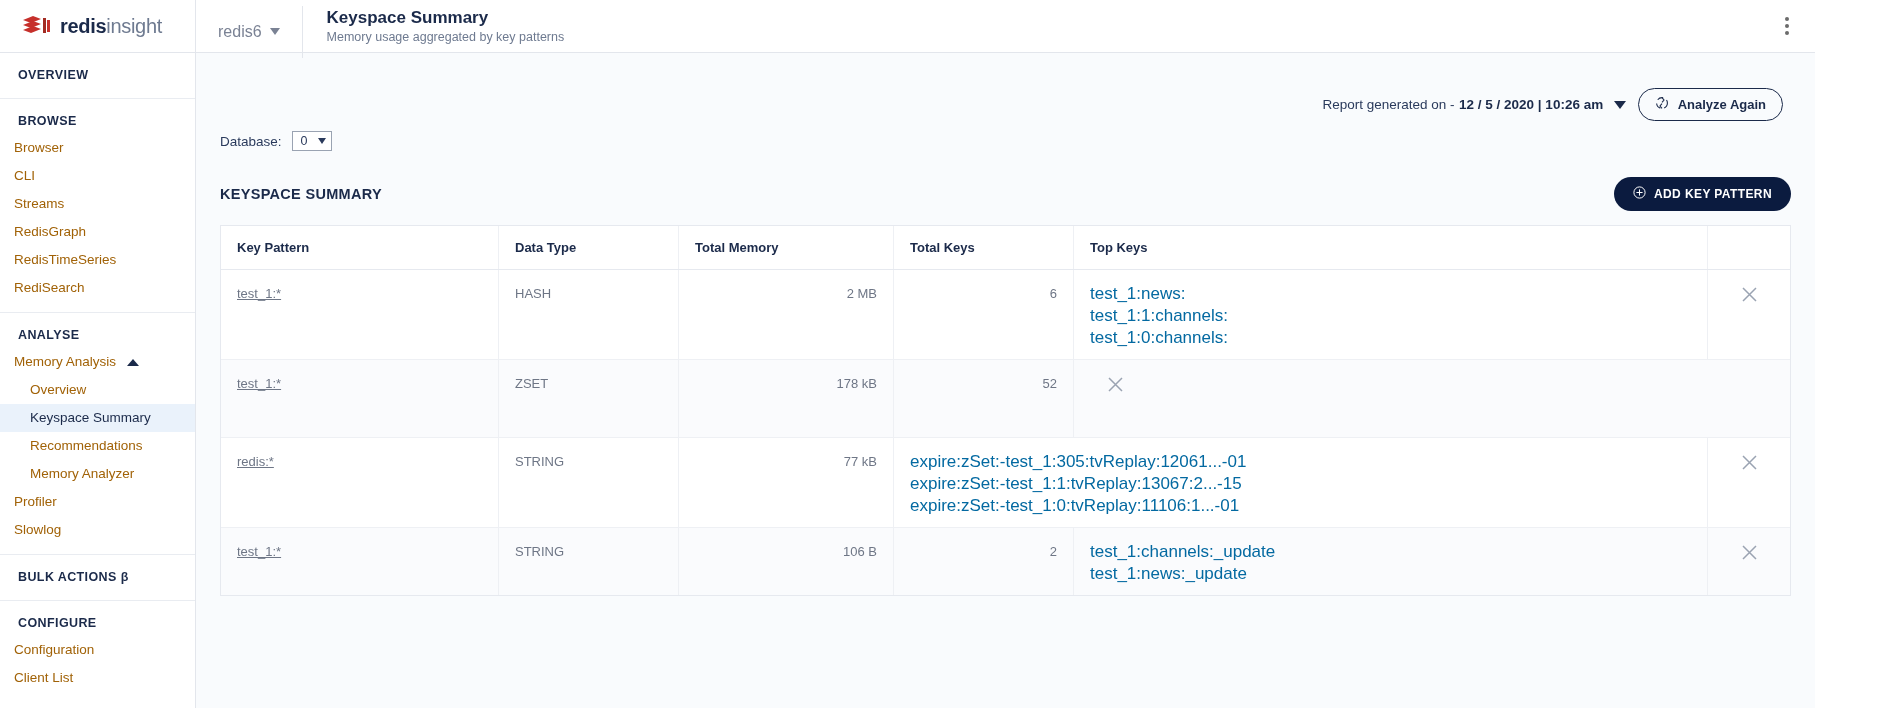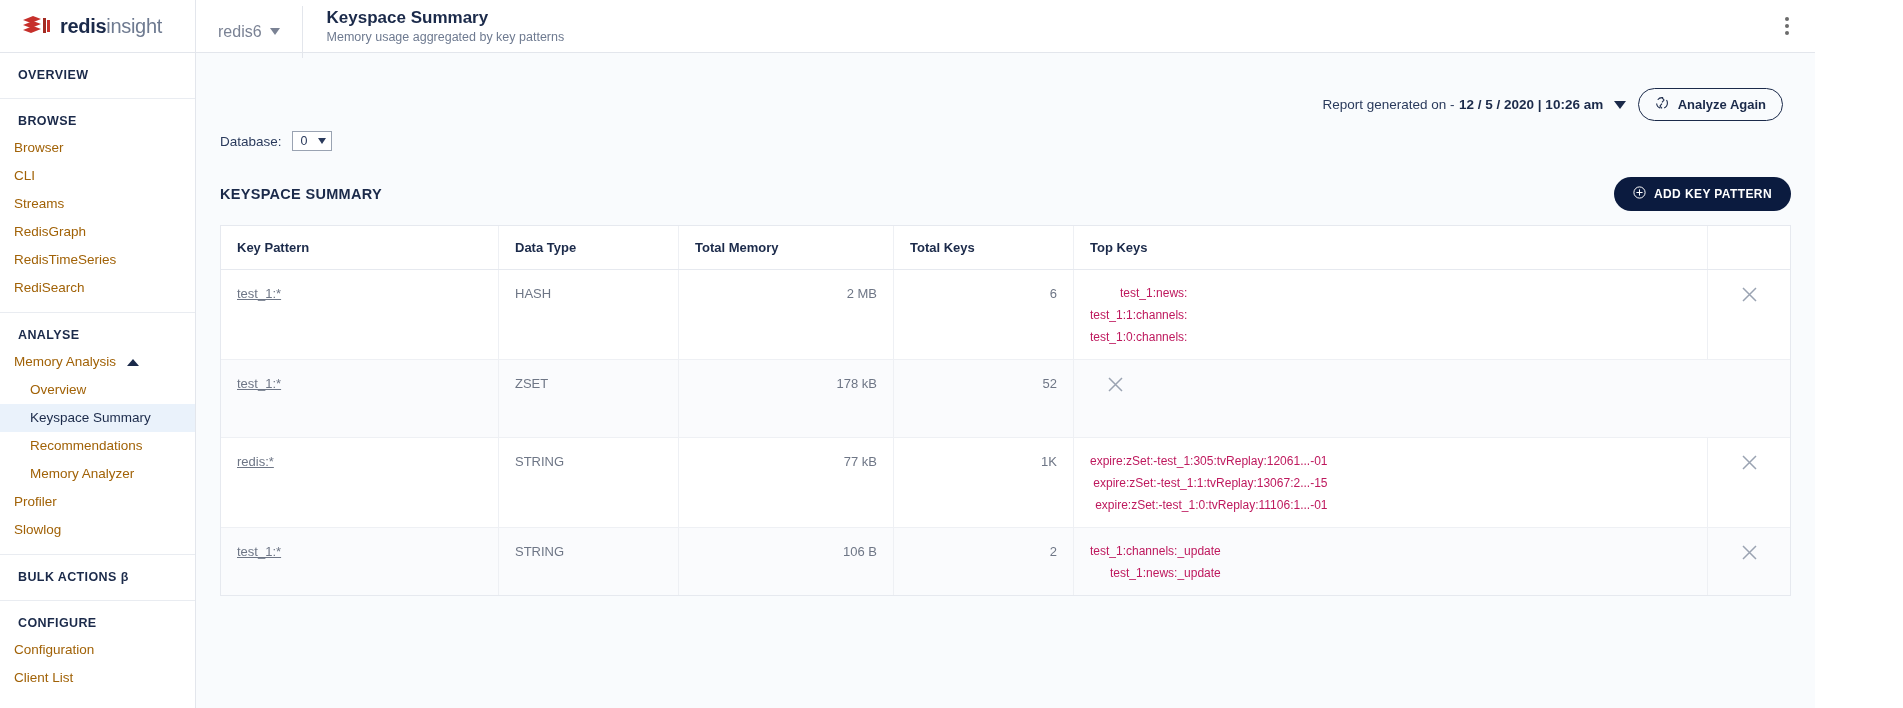--- a/index.html
+++ b/index.html
@@ -153,27 +153,27 @@
   .td {
     font-size: 13px; color: #6e7686;
     padding: 16px 16px 14px 16px;
     border-right: 1px solid #eef0f4;
     display: flex; align-items: flex-start;
   }
   .c-pattern { width: 278px; flex: 0 0 278px; }
   .c-type    { width: 180px; flex: 0 0 180px; }
   .c-mem     { width: 215px; flex: 0 0 215px; justify-content: flex-end; }
   .c-keys    { width: 180px; flex: 0 0 180px; justify-content: flex-end; }
-  .c-top     { flex: 1 1 auto; text-align: right; }
+  .c-top     { flex: 1 1 auto; }
   .c-del     { width: 82px; flex: 0 0 82px; border-right: none; justify-content: center; }
   .pattern-link {
     color: #6e7686; text-decoration: underline; cursor: pointer; font-size: 13px;
   }
   .topkeys { display: flex; flex-direction: column; gap: 7px; }
-  .topkey { font-size: 12px; color: #be185d; line-height: 15px; white-space: nowrap; }
+  .topkey { font-size: 17px; color: #0369a1; line-height: 15px; white-space: nowrap; }
   .del-x { cursor: pointer; display: block; }
 </style>
 </head>
 <body>
 
 <div class="app">
 
   <aside class="sidebar">
     <div class="brand">
       <span class="logo-mark">
@@ -336,21 +336,20 @@
             </span>
           </div>
         </div>
 
         <div class="trow odd">
           <div class="td c-pattern">
             <span class="pattern-link">redis:*</span>
           </div>
           <div class="td c-type">STRING</div>
           <div class="td c-mem">77 kB</div>
-          <div class="td c-keys">1K</div>
           <div class="td c-top">
             <div class="topkeys">
               <span class="topkey">expire:zSet:-test_1:305:tvReplay:12061...-01</span>
               <span class="topkey">expire:zSet:-test_1:1:tvReplay:13067:2...-15</span>
               <span class="topkey">expire:zSet:-test_1:0:tvReplay:11106:1...-01</span>
             </div>
           </div>
           <div class="td c-del">
             <span class="del-x">
               <svg width="17" height="17" viewBox="0 0 17 17">

